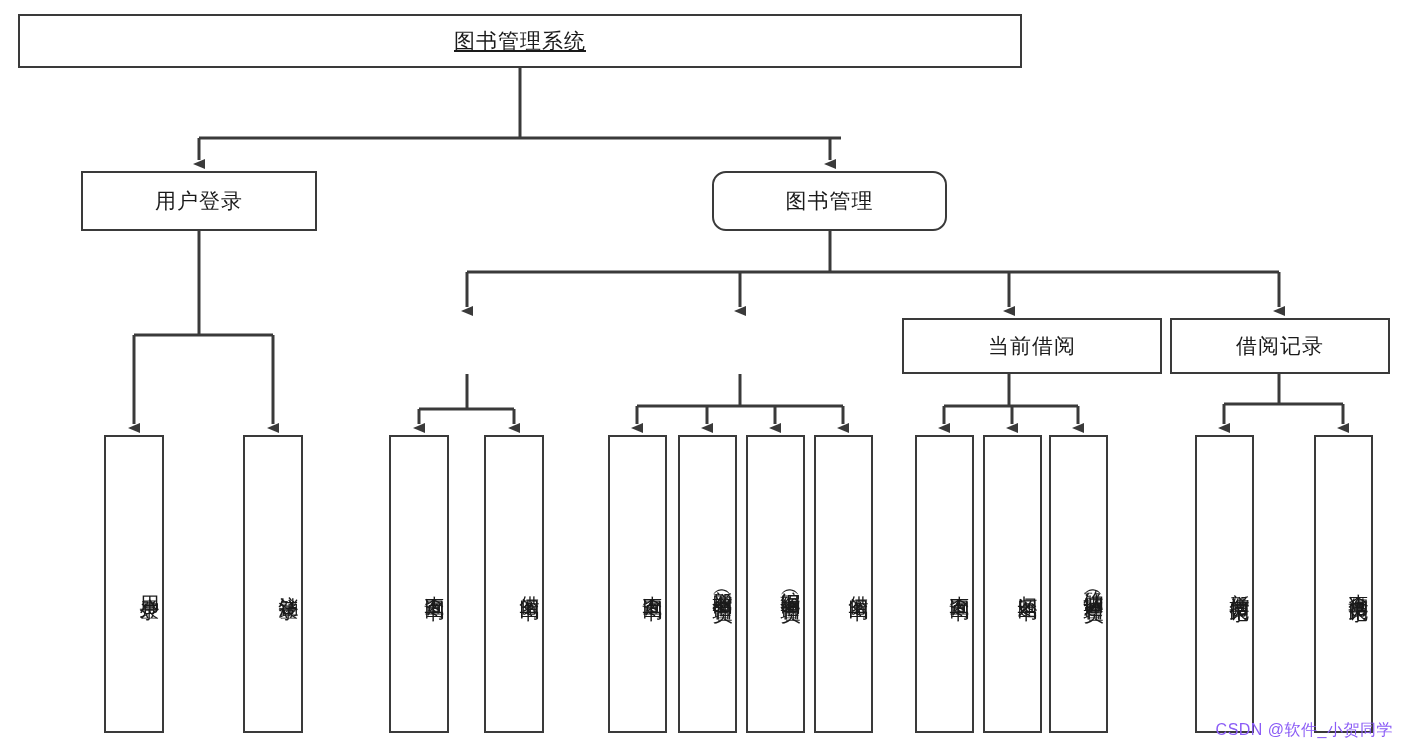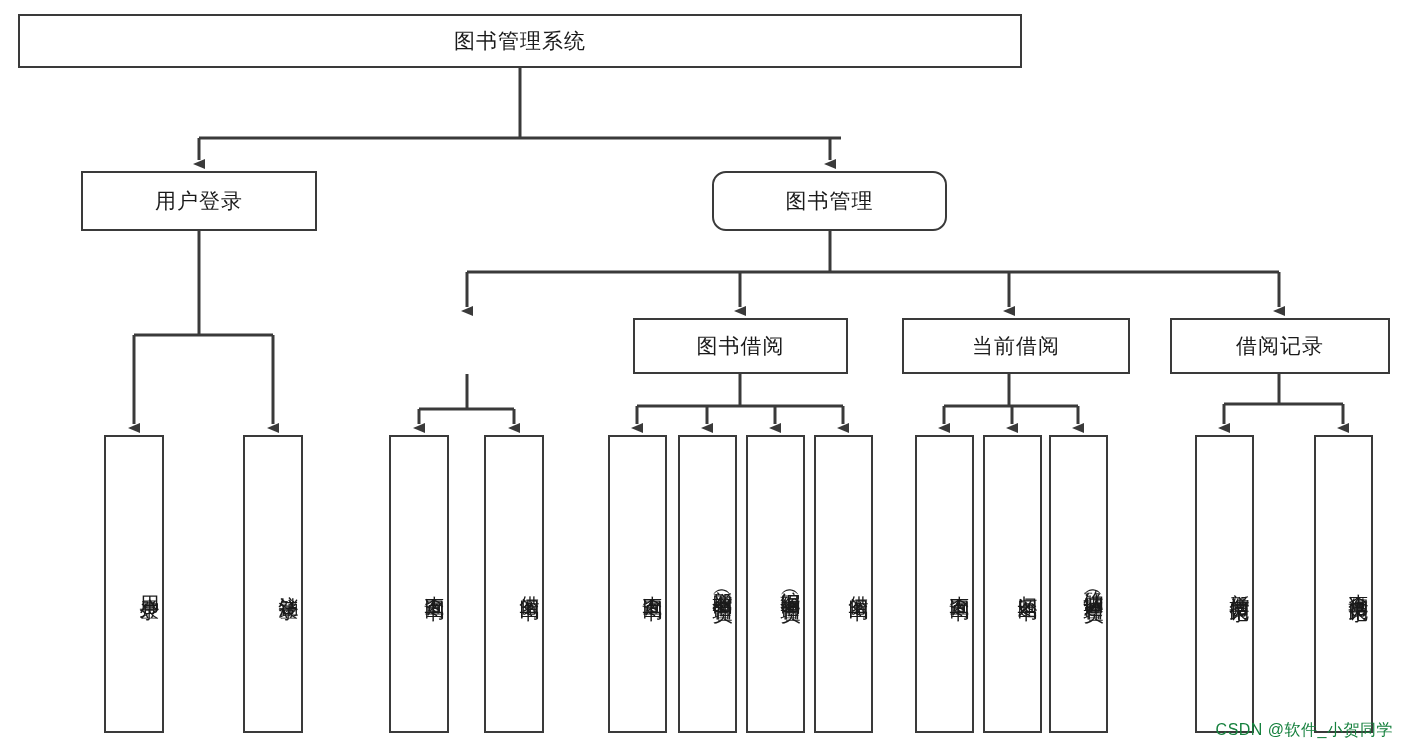--- a/index.html
+++ b/index.html
@@ -55,21 +55,21 @@
     writing-mode: vertical-rl;
     text-orientation: upright;
     display: block;
     text-align: center;
   }
   .watermark {
     position: absolute;
     right: 12px;
     bottom: 6px;
     font-size: 16px;
-    color: #15803d;
+    color: #8b5cf6;
     letter-spacing: 0.5px;
     z-index: 3;
     white-space: nowrap;
   }
 </style>
 </head>
 <body>
 
 <div id="canvas">
 
@@ -116,35 +116,32 @@
       <path d="M1012,406 L1012,424" marker-end="url(#arrow)"></path>
       <path d="M1078,406 L1078,424" marker-end="url(#arrow)"></path>
 
       <path d="M1279,374 L1279,404"></path>
       <path d="M1224,404 L1343,404"></path>
       <path d="M1224,404 L1224,424" marker-end="url(#arrow)"></path>
       <path d="M1343,404 L1343,424" marker-end="url(#arrow)"></path>
     </g>
   </svg>
 
-  <div class="node horiz" id="node-root" style="left: 18px; top: 14px; width: 1004px; height: 54px;">
+  <div class="node horiz" id="node-root" style="left: 18px; top: 14px; width: 1004px; height: 54px; text-decoration: underline;">
     <span>图书管理系统</span>
   </div>
 
   <div class="node horiz" id="node-l2-0" style="left: 81px; top: 171px; width: 236px; height: 60px;">
     <span>用户登录</span>
   </div>
   <div class="node horiz" id="node-l2-1" style="left: 712px; top: 171px; width: 235px; height: 60px; border-radius: 14px;">
     <span>图书管理</span>
   </div>
 
-  <div class="node horiz" id="node-l3-1" style="left: 633px; top: 318px; width: 215px; height: 56px;">
-    <span>图书借阅</span>
-  </div>
-  <div class="node horiz" id="node-l3-2" style="left: 902px; top: 318px; width: 228px; height: 56px;">
+  <div class="node horiz" id="node-l3-2" style="left: 902px; top: 318px; width: 260px; height: 56px;">
     <span>当前借阅</span>
   </div>
   <div class="node horiz" id="node-l3-3" style="left: 1170px; top: 318px; width: 220px; height: 56px; align-items: center;">
     <span>借阅记录</span>
   </div>
 
   <div class="node vert" id="node-leaf-0" style="left: 104px; top: 435px; width: 60px; height: 298px;">
     <span class="vlabel">用户登录</span>
   </div>
   <div class="node vert" id="node-leaf-1" style="left: 243px; top: 435px; width: 60px; height: 298px;">

